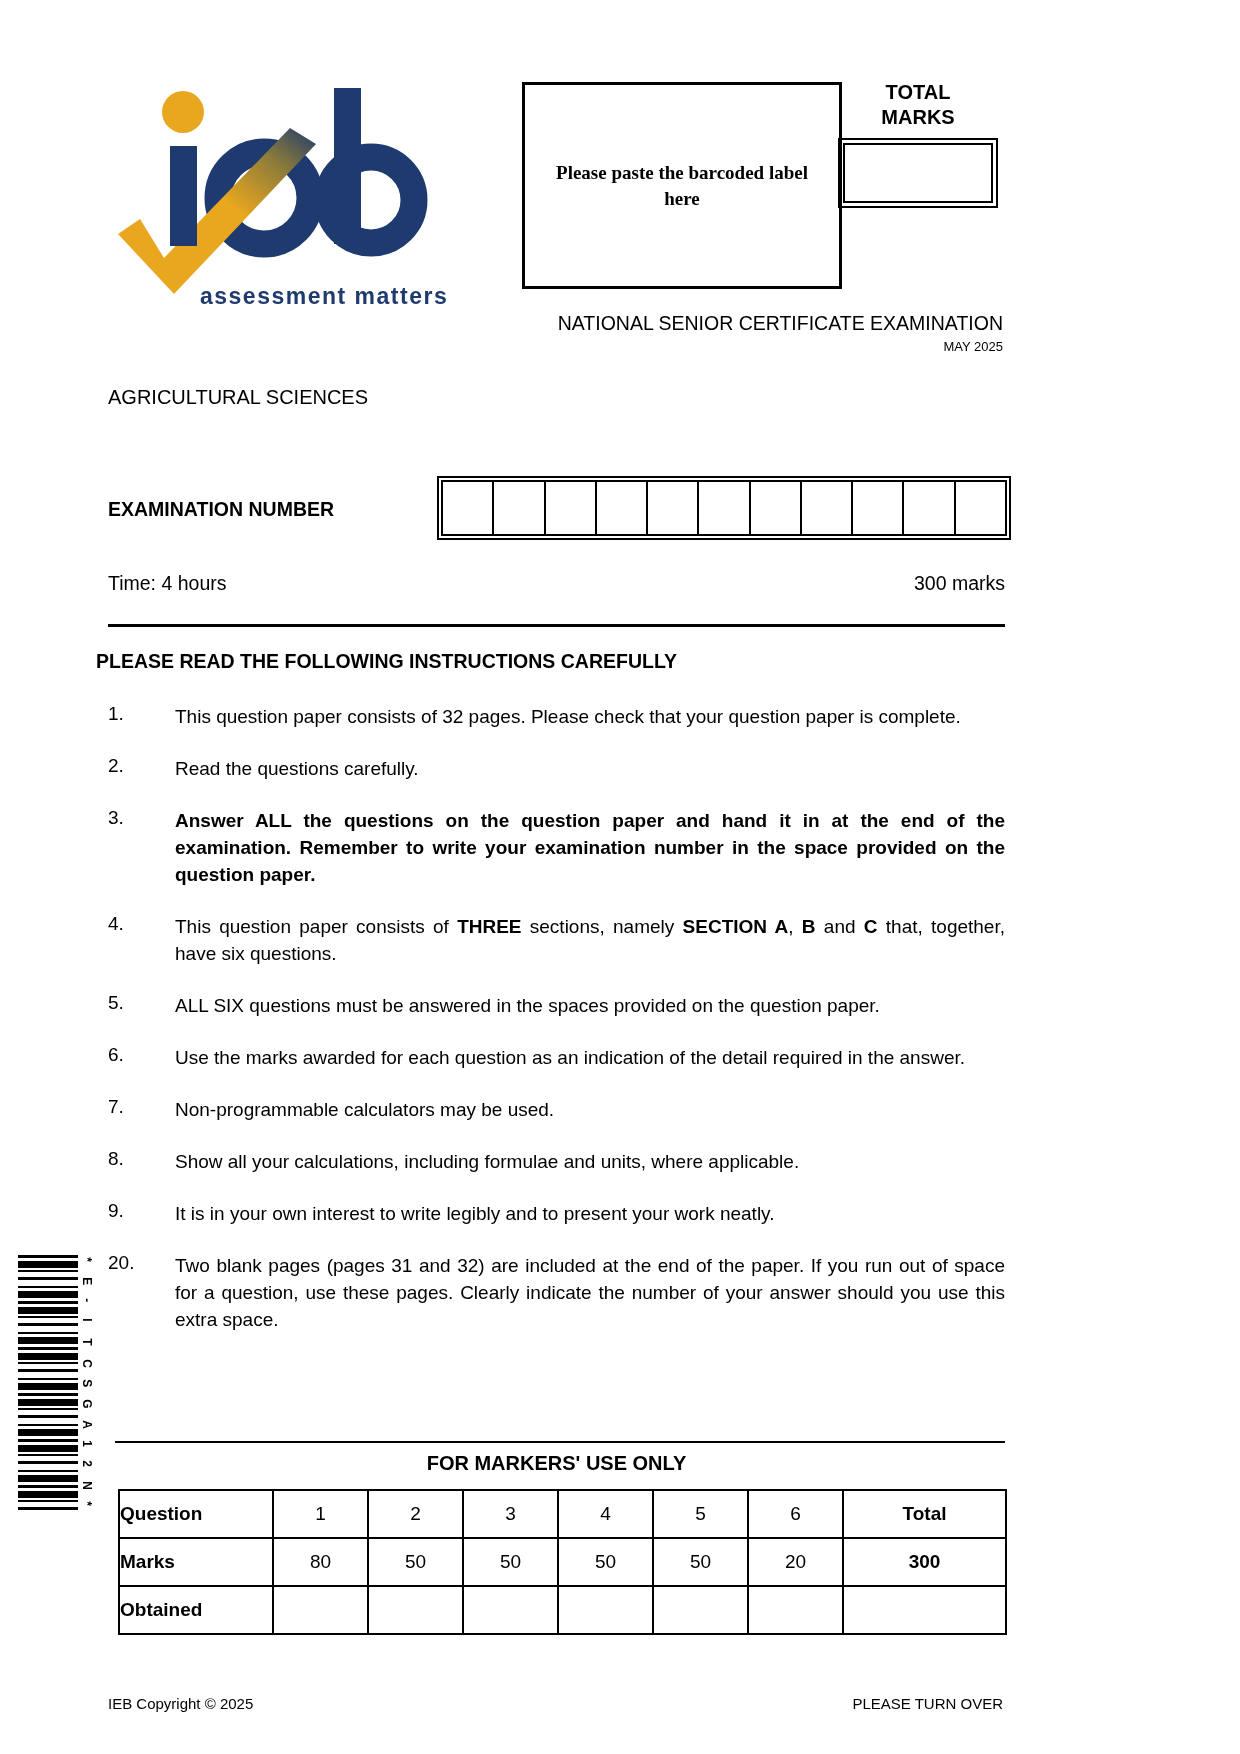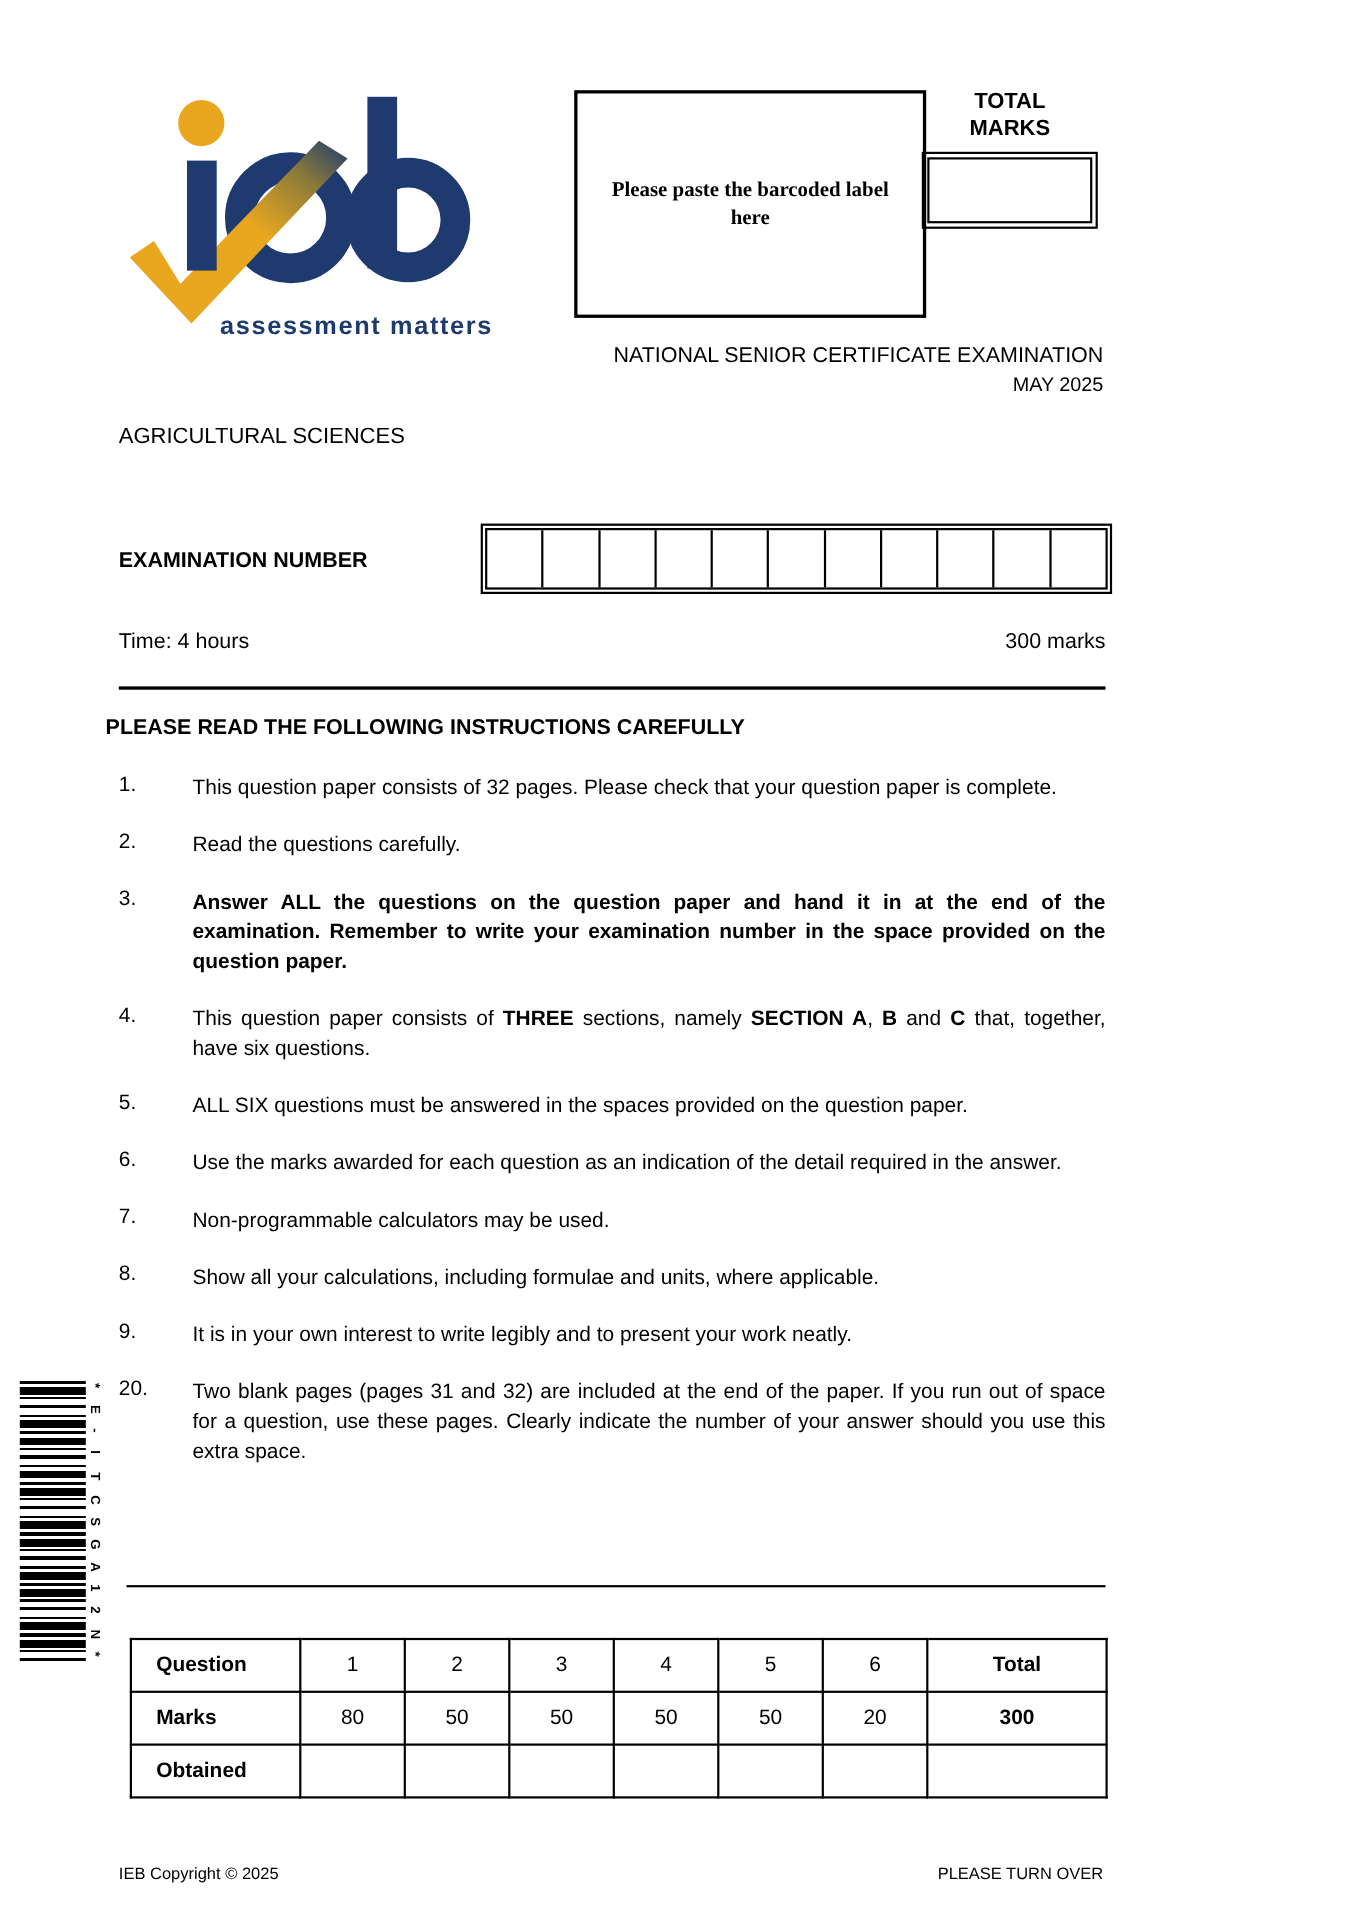--- a/index.html
+++ b/index.html
@@ -18,21 +18,21 @@
   .label-box .txt {
     font-weight: bold; font-size: 19px; line-height: 1.35; text-align: center; width: 290px; font-family: Liberation Serif, serif;
   }
   .total-marks { position: absolute; left: 838px; top: 80px; width: 160px; text-align: center; }
   .total-marks .tm-line { font-weight: bold; font-size: 20px; line-height: 1.25; }
   .tm-box-outer { margin-top: 8px; border: 2px solid #000; padding: 3px; }
   .tm-box-inner { border: 2px solid #000; height: 60px; }
 
   
   .natl-title { position: absolute; right: 237px; top: 312px; font-size: 19.5px; }
-  .session    { position: absolute; right: 237px; top: 339px; font-size: 18px; }
+  .session    { position: absolute; right: 237px; top: 339px; font-size: 13px; }
   .subject    { position: absolute; left: 108px; top: 386px; width: 897px;
                 text-align: left; font-size: 20px; font-weight: normal; }
 
   
   .exam-num-label { position: absolute; left: 108px; top: 498px; font-size: 19.5px; font-weight: bold; }
   .exam-grid { position: absolute; left: 437px; top: 476px; width: 574px; height: 64px;
                border: 2px solid #000; padding: 2px; }
   .exam-grid .cells { display: flex; width: 100%; height: 100%; border: 2px solid #000; }
   .exam-grid .cell { flex: 1; border-right: 2px solid #000; }
   .exam-grid .cell:last-child { border-right: none; }
@@ -51,21 +51,21 @@
   .inst-text b { font-weight: bold; }
 
   
   .markers-rule { position: absolute; left: 115px; top: 1441px; width: 890px; height: 2px; background: #000; }
   .markers-title { position: absolute; left: 108px; top: 1452px; width: 897px;
                    text-align: center; font-size: 20px; font-weight: bold; }
   .markers-table { position: absolute; left: 118px; top: 1489px; width: 887px;
                    border-collapse: collapse; table-layout: fixed; }
   .markers-table td { border: 2px solid #000; height: 48px; font-size: 19px;
                       text-align: center; vertical-align: middle; }
-  .markers-table td.rowlabel { text-align: left; padding-left: 22px; font-weight: bold; }
+  .markers-table td.rowlabel { text-align: left; padding-left: 0; font-weight: bold; }
   .markers-table td.boldval { font-weight: bold; }
   .col-q { width: 154px; } .col-n { width: 95px; } .col-t { width: 163px; }
 
   
   .barcode { position: absolute; left: 18px; top: 1255px; width: 60px; height: 258px;
     background:
       repeating-linear-gradient(to bottom,
         #000 0 3px, #fff 3px 6px, #000 6px 13px, #fff 13px 15px,
         #000 15px 17px, #fff 17px 22px, #000 22px 25px, #fff 25px 31px,
         #000 31px 33px, #fff 33px 36px, #000 36px 43px, #fff 43px 46px);
@@ -184,20 +184,21 @@
         <div class="inst-num">9.</div>
         <div class="inst-text"><span>It is in your own interest to write legibly and to present your work neatly.</span></div>
       </div>
       <div class="inst-row">
         <div class="inst-num">20.</div>
         <div class="inst-text"><span>Two blank pages (pages 31 and 32) are included at the end of the paper. If you run out of space for a question, use these pages. Clearly indicate the number of your answer should you use this extra space.</span></div>
       </div>
     </div>
 
   <div class="markers-rule"></div>
+  <div class="markers-title">FOR MARKERS' USE ONLY</div>
   <table class="markers-table" id="markers-table">
     <colgroup>
       <col class="col-q">
         <col class="col-n">
         <col class="col-n">
         <col class="col-n">
       <col class="col-n">
         <col class="col-n">
         <col class="col-n">
         <col class="col-t">

